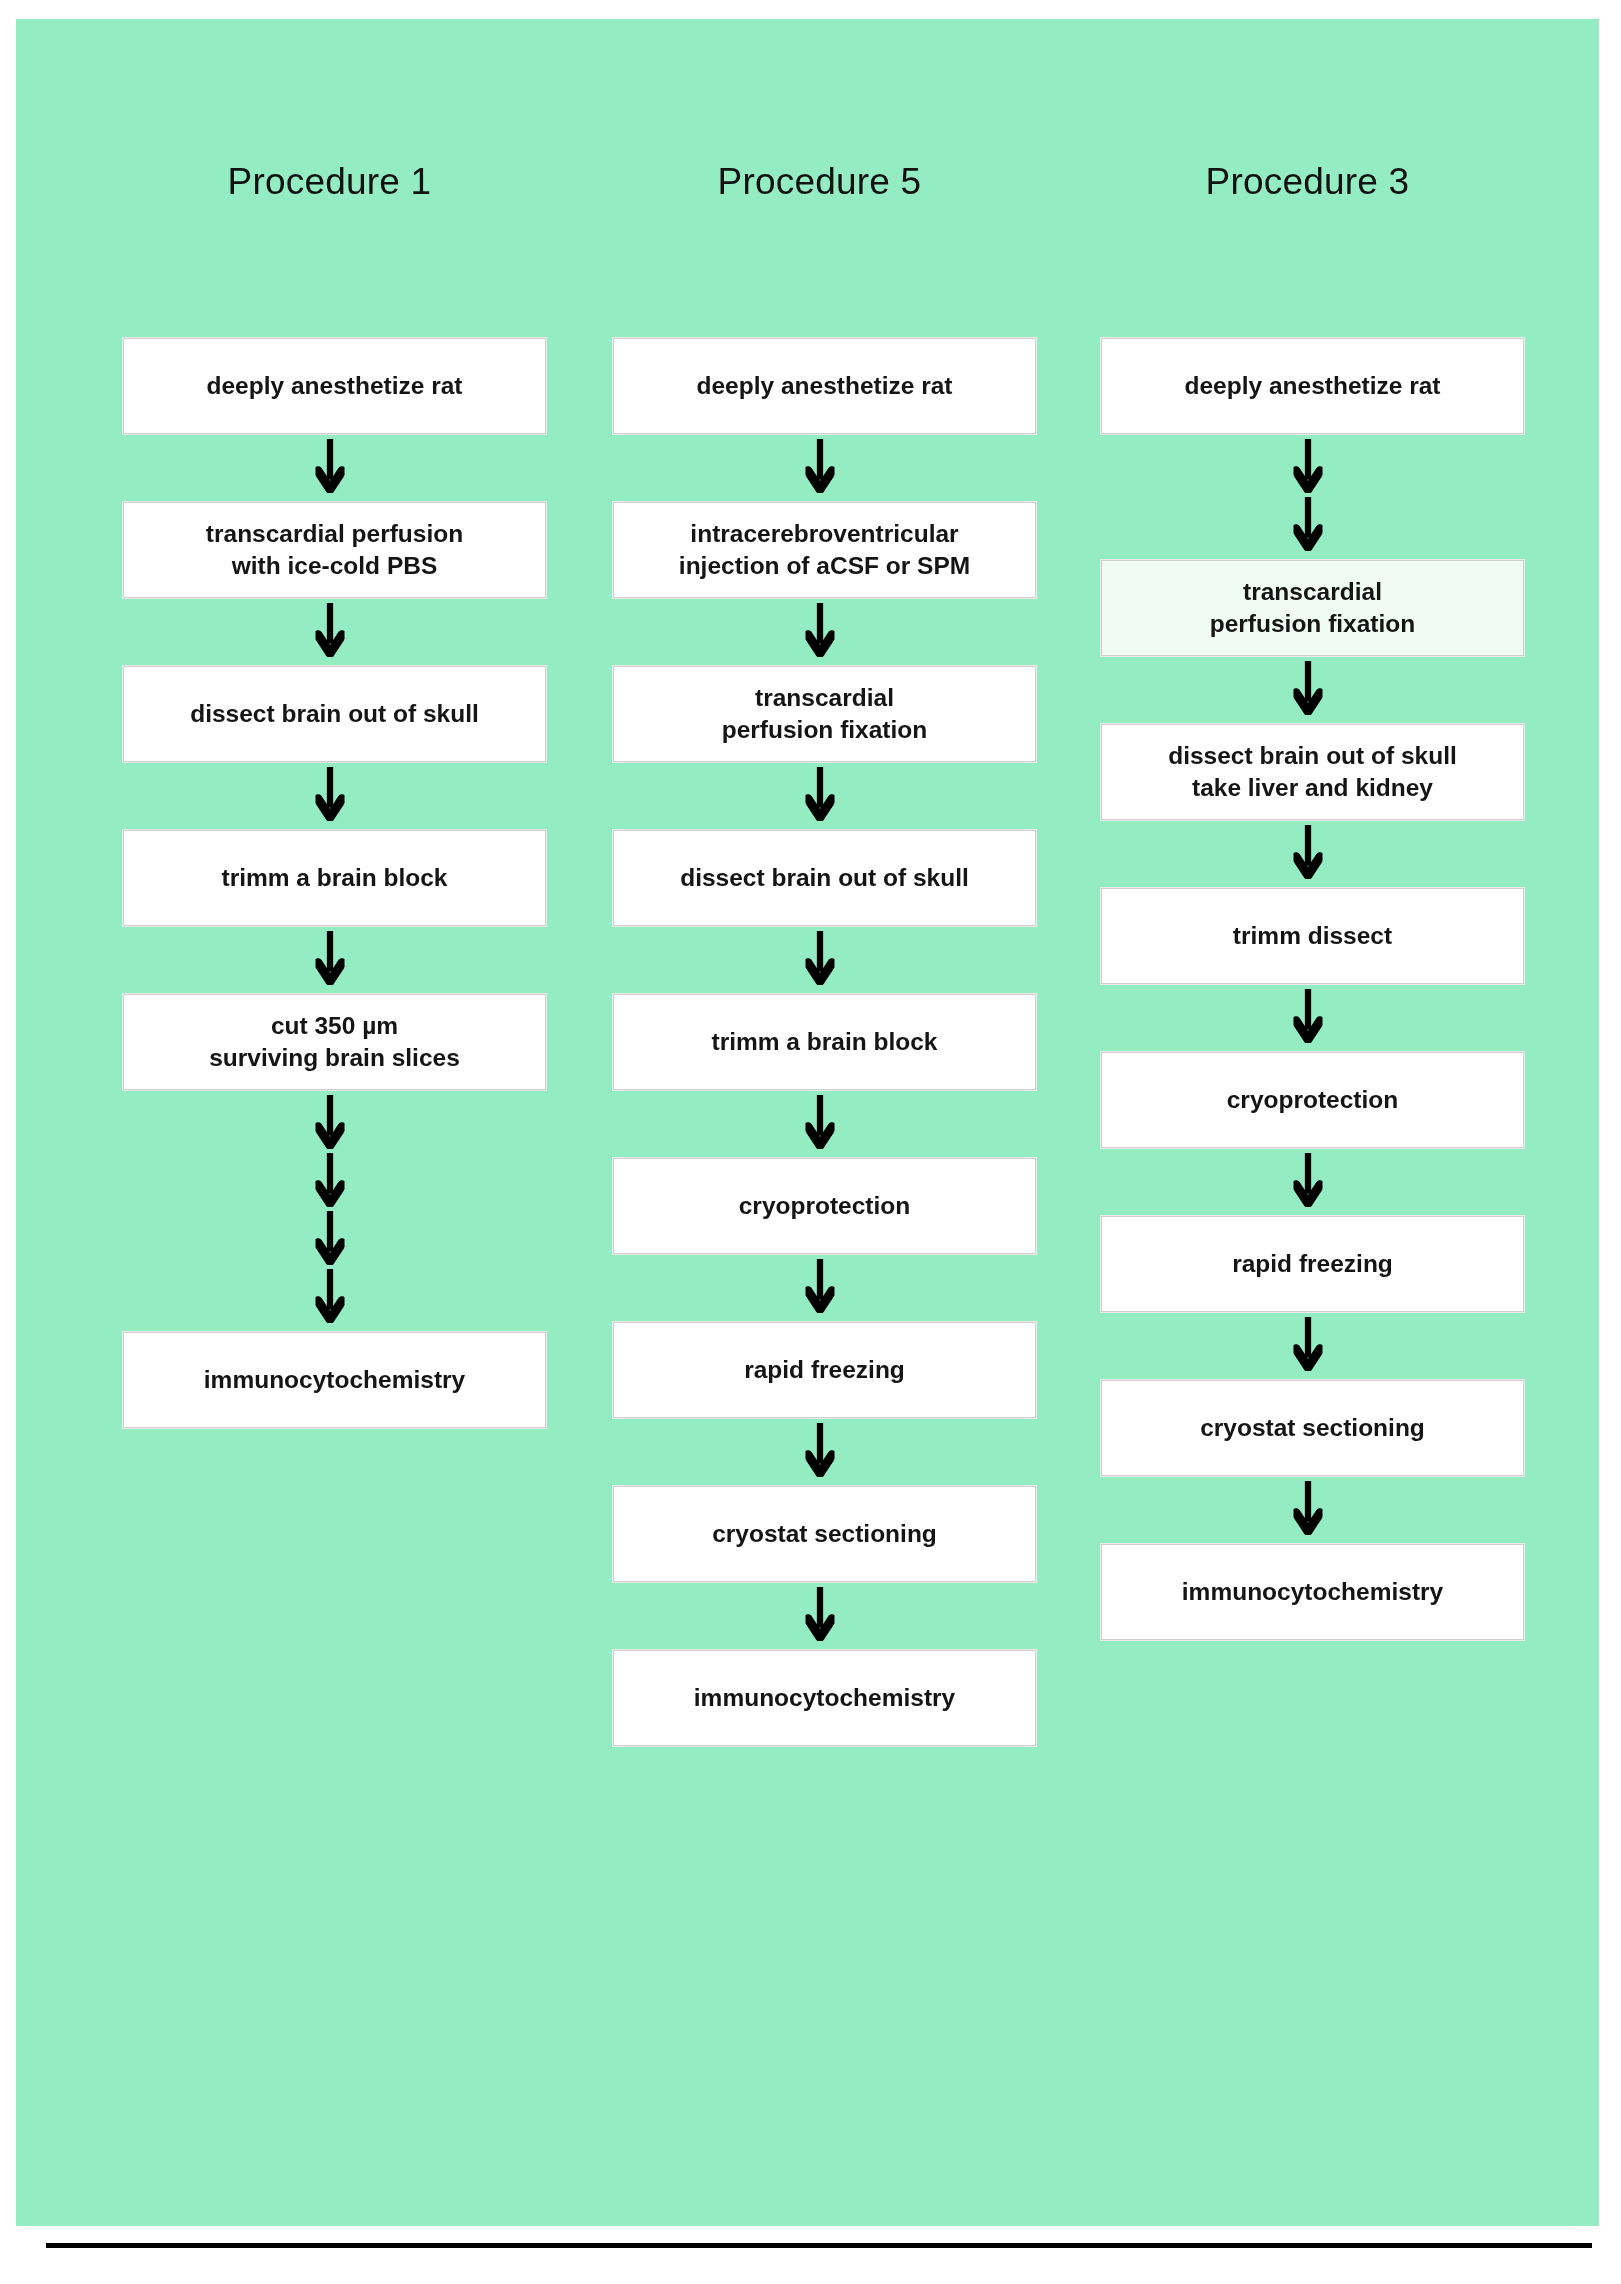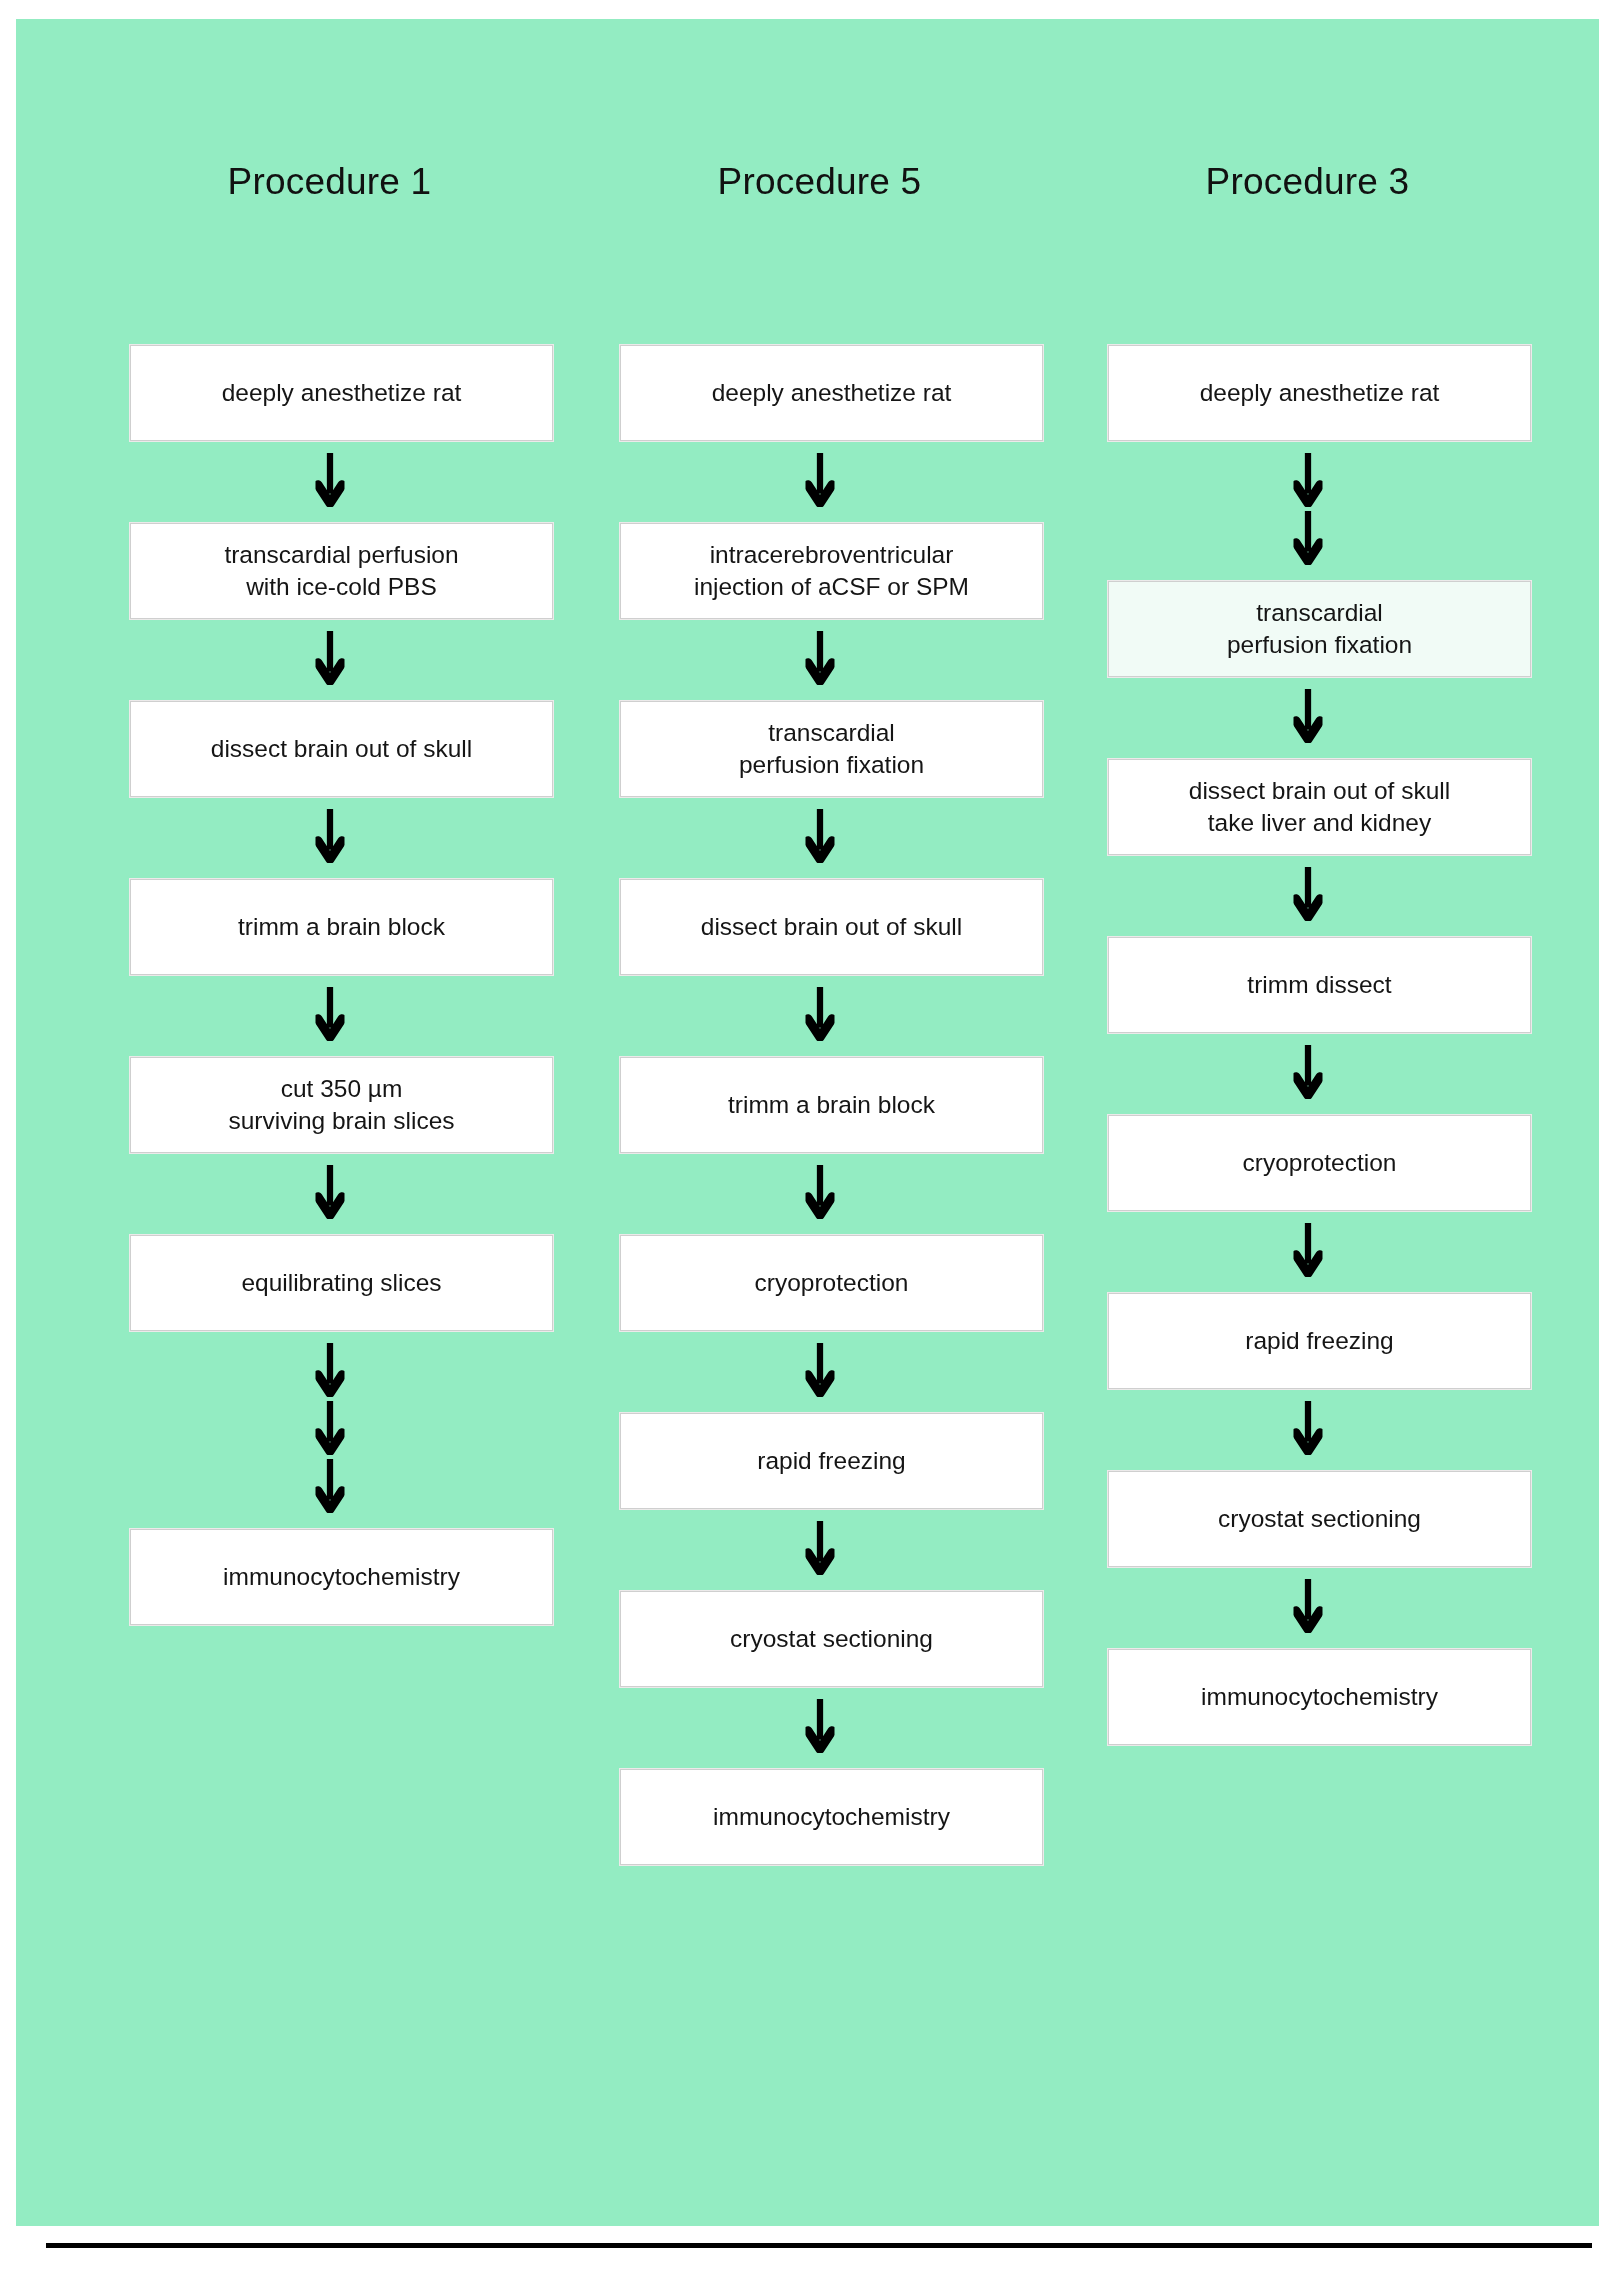--- a/index.html
+++ b/index.html
@@ -80,21 +80,22 @@
     width: 423px;
     height: 96px;
     box-sizing: border-box;
     background: #ffffff;
     border: 1.4px solid #cfcfcf;
     outline: 1.9px solid #eceaea;
     outline-offset: 0px;
     display: flex;
     align-items: center;
     justify-content: center;
-    margin: 12px;
+    margin: 5px;
+    font-weight: bold;
   }
   .step.tinted {
     background: #f1fbf6;
   }
 
   .step-label {
     font-size: 24.5px;
     color: #151515;
     text-align: center;
     line-height: 1.30;
@@ -164,23 +165,20 @@
           <div class="step">
             <div class="step-label">cut 350 µm
 surviving brain slices</div>
           </div>
           <div class="connector">
             <svg width="29" height="54" viewBox="0 0 60 112" aria-hidden="true">
       <path d="M30 0 L30 78" stroke="#000000" stroke-width="13" stroke-linecap="round" fill="none"></path>
       <path d="M5 66 L30 104 L55 66" stroke="#000000" stroke-width="19" stroke-linejoin="round" stroke-linecap="round" fill="none"></path>
     </svg>
           </div>
-          <div class="step">
-            <div class="step-label">equilibrating slices</div>
-          </div>
           <div class="connector">
             <svg width="29" height="54" viewBox="0 0 60 112" aria-hidden="true">
       <path d="M30 0 L30 78" stroke="#000000" stroke-width="13" stroke-linecap="round" fill="none"></path>
       <path d="M5 66 L30 104 L55 66" stroke="#000000" stroke-width="19" stroke-linejoin="round" stroke-linecap="round" fill="none"></path>
     </svg>
           </div>
           <div class="connector">
             <svg width="29" height="54" viewBox="0 0 60 112" aria-hidden="true">
       <path d="M30 0 L30 78" stroke="#000000" stroke-width="13" stroke-linecap="round" fill="none"></path>
       <path d="M5 66 L30 104 L55 66" stroke="#000000" stroke-width="19" stroke-linejoin="round" stroke-linecap="round" fill="none"></path>

